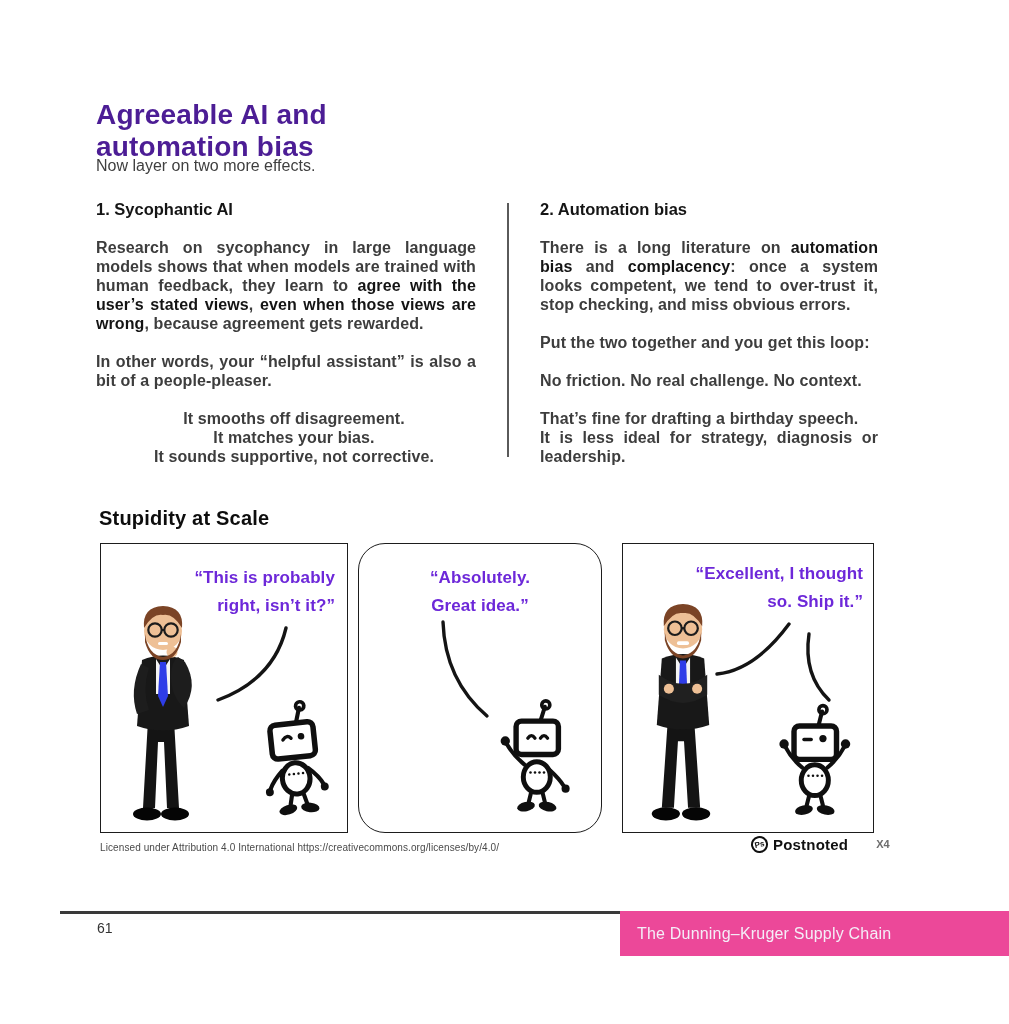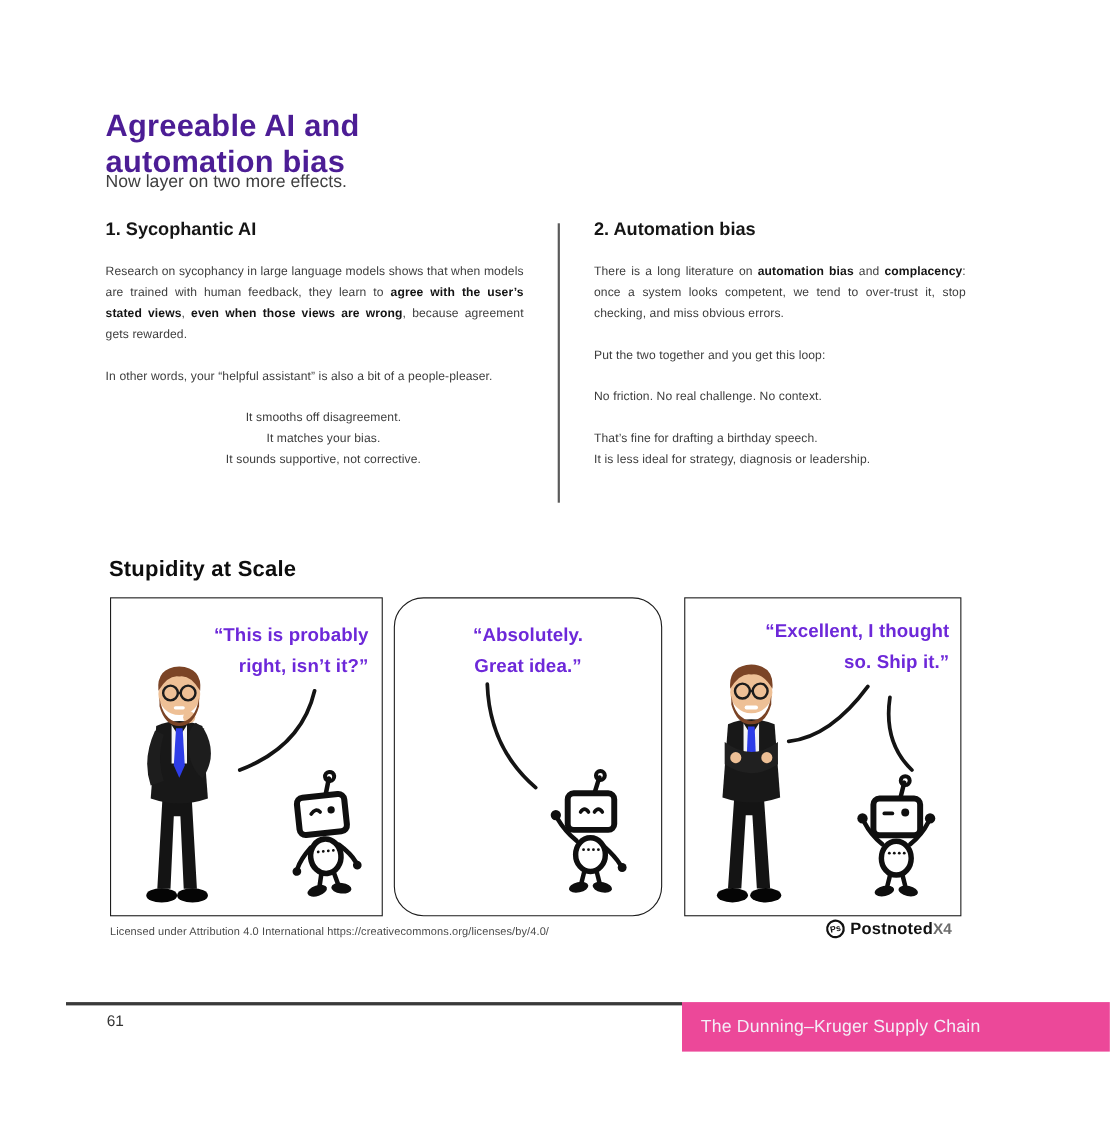--- a/index.html
+++ b/index.html
@@ -19,22 +19,22 @@
     position:absolute; left:96px; top:157px; width:420px;
     font-size:16px; color:#3f3f3f;
   }
   .col { position:absolute; top:200px; }
   .col-left  { left:96px;  width:380px; }
   .col-right { left:540px; width:338px; }
   .col h3 {
     margin:0 0 19px 0; font-size:16.5px; font-weight:700; color:#151515;
   }
   .col p {
-    margin:0 0 19px 0; font-size:11px; line-height:19px;
-    text-align:justify; color:#3d3d3d; letter-spacing:0.1px;
+    margin:0 0 19px 0; font-size:16px; line-height:19px;
+    text-align:justify; color:#3d3d3d; letter-spacing:0.1px;font-weight:bold;
   }
   .col p b { color:#141414; }
   .col p.no-just { text-align:center;margin-left:16px; }
   .col-divider {
     position:absolute; left:507px; top:203px; width:2px; height:254px;
     background:#5a5a5a;
   }
   .comic-title {
     position:absolute; left:99px; top:507px;
     font-size:20px; font-weight:700; color:#0d0d0d; letter-spacing:0.2px;
@@ -63,21 +63,21 @@
     position:absolute; left:751px; top:834px; height:20px;
     display:flex; align-items:center;
   }
   .brand-icon {
     width:17px; height:17px; border:2px solid #111; border-radius:50%;
     display:flex; align-items:center; justify-content:center;
     font-size:8px; font-weight:800; color:#111; transform:rotate(-12deg);
     margin-right:5px;
   }
   .brand-name { font-size:15px; font-weight:800; color:#111; letter-spacing:0.2px; }
-  .brand-mark { font-size:14px; color:#6d6d6d; margin-left:0; font-weight:700; }
+  .brand-mark { font-size:11px; color:#6d6d6d; margin-left:28px; font-weight:700; }
   .footer-line {
     position:absolute; left:60px; top:911px; width:560px; height:2.5px;
     background:#3a3a3a;
   }
   .page-number {
     position:absolute; left:97px; top:920px; font-size:14px; color:#333;
   }
   .footer-banner {
     position:absolute; left:620px; top:911px; width:389px; height:45px;
     background:#ec4899; color:#f4eef8;

